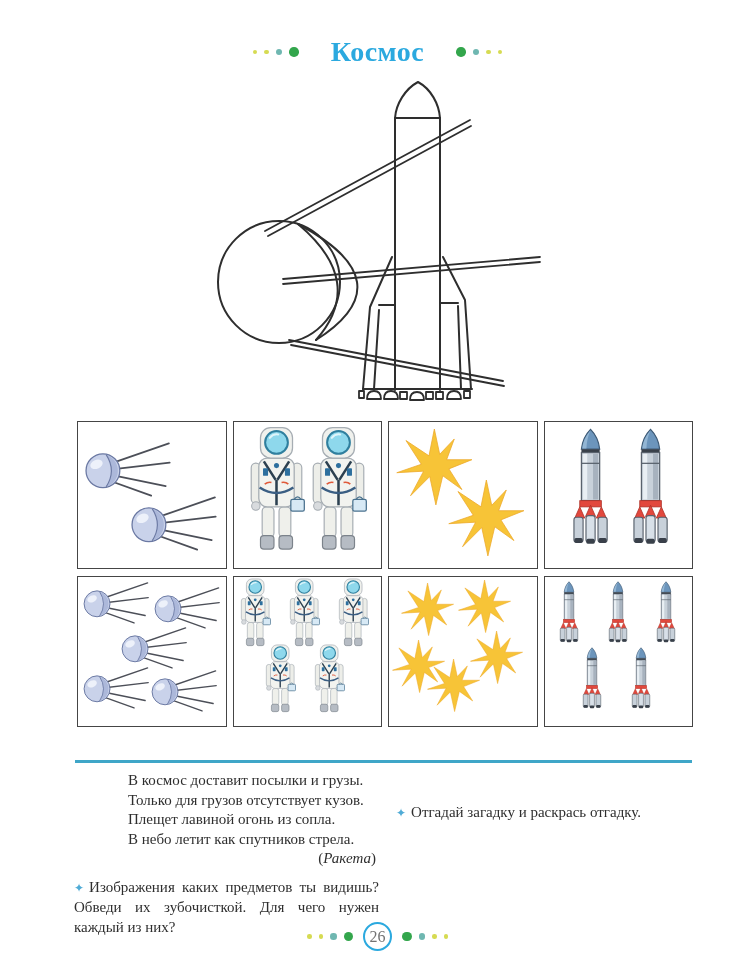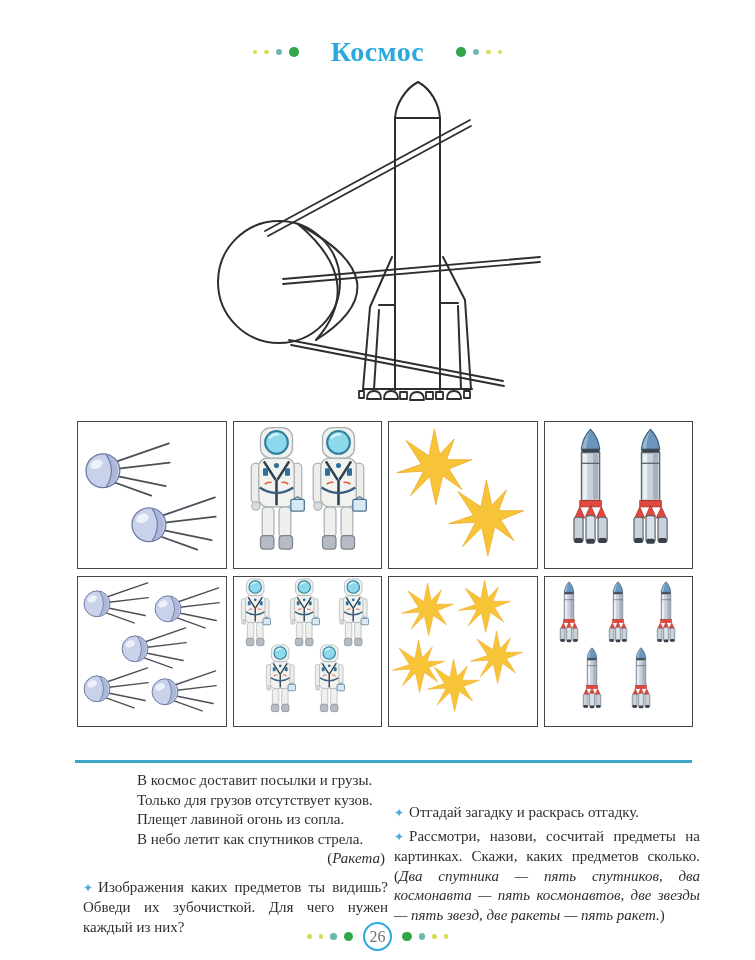--- a/index.html
+++ b/index.html
@@ -27,21 +27,21 @@
   .watermark{
     position:absolute;left:62px;top:452px;width:632px;text-align:center;z-index:5;
     font-family:"Liberation Sans","DejaVu Sans",sans-serif;font-weight:bold;font-size:62px;
     color:rgba(255,255,255,.55);
     -webkit-text-stroke:2px rgba(125,125,125,.32);
     text-shadow:1px 2px 1px rgba(120,120,120,.15);
     pointer-events:none;white-space:nowrap;letter-spacing:0;
   }
   
   .rule{position:absolute;left:75px;top:760px;width:617px;height:2.5px;background:var(--rule-teal,#3FA6C8);}
-  .columns{position:absolute;left:83px;top:771px;width:617px;display:flex;gap:6px;font-size:15px;line-height:19.5px;}
+  .columns{position:absolute;left:74px;top:771px;width:617px;display:flex;gap:17px;font-size:15px;line-height:19.5px;}
   .col-left{width:305px;}
   .col-right{flex:1;margin-top:32px;}
   .riddle{margin-left:54px;width:250px;}
   .riddle-line{white-space:nowrap;}
   .riddle-answer{text-align:right;padding-right:2px;}
   .riddle-answer i{font-style:italic;}
   .task{margin:0 0 2px 0;text-align:justify;}
   .task + .task{margin-top:3px;}
   .col-left .task{margin-top:9px;}
   .task .bullet{color:var(--bullet-blue,#4FABD6);font-size:12px;padding-right:5px;}
@@ -348,21 +348,20 @@
           </div>
         <div class="riddle-answer"><span>(</span><i>Ракета</i><span>)</span></div>
       </div>
       <div id="tasks-left">
           <p class="task"><span class="bullet">✦</span><span>Изображения каких предметов ты видишь? Обведи их зубочисткой. Для чего нужен каждый из них?</span></p>
         </div>
     </div>
     <div class="col-right">
       <div id="tasks-right">
           <p class="task"><span class="bullet">✦</span><span>Отгадай загадку и раскрась отгадку.</span></p>
-          <p class="task"><span class="bullet">✦</span><span>Рассмотри, назови, сосчитай предметы на картинках. Скажи, каких предметов сколько. (</span><i>Два спутника — пять спутников, два космонавта — пять космонавтов, две звезды — пять звезд, две ракеты — пять ракет.</i><span>)</span></p>
         </div>
     </div>
   </div>
 
   <div class="footer">
     <span class="dots">
         <span class="dot" style="height: 4.5px; width: 4.5px; background: rgb(214, 219, 82);"></span>
         <span class="dot" style="height: 4.5px; width: 4.5px; background: rgb(214, 219, 82);"></span>
         <span class="dot" style="height: 6.5px; width: 6.5px; background: rgb(111, 183, 177);"></span>
         <span class="dot" style="height: 9.5px; width: 9.5px; background: rgb(51, 166, 76);"></span>

